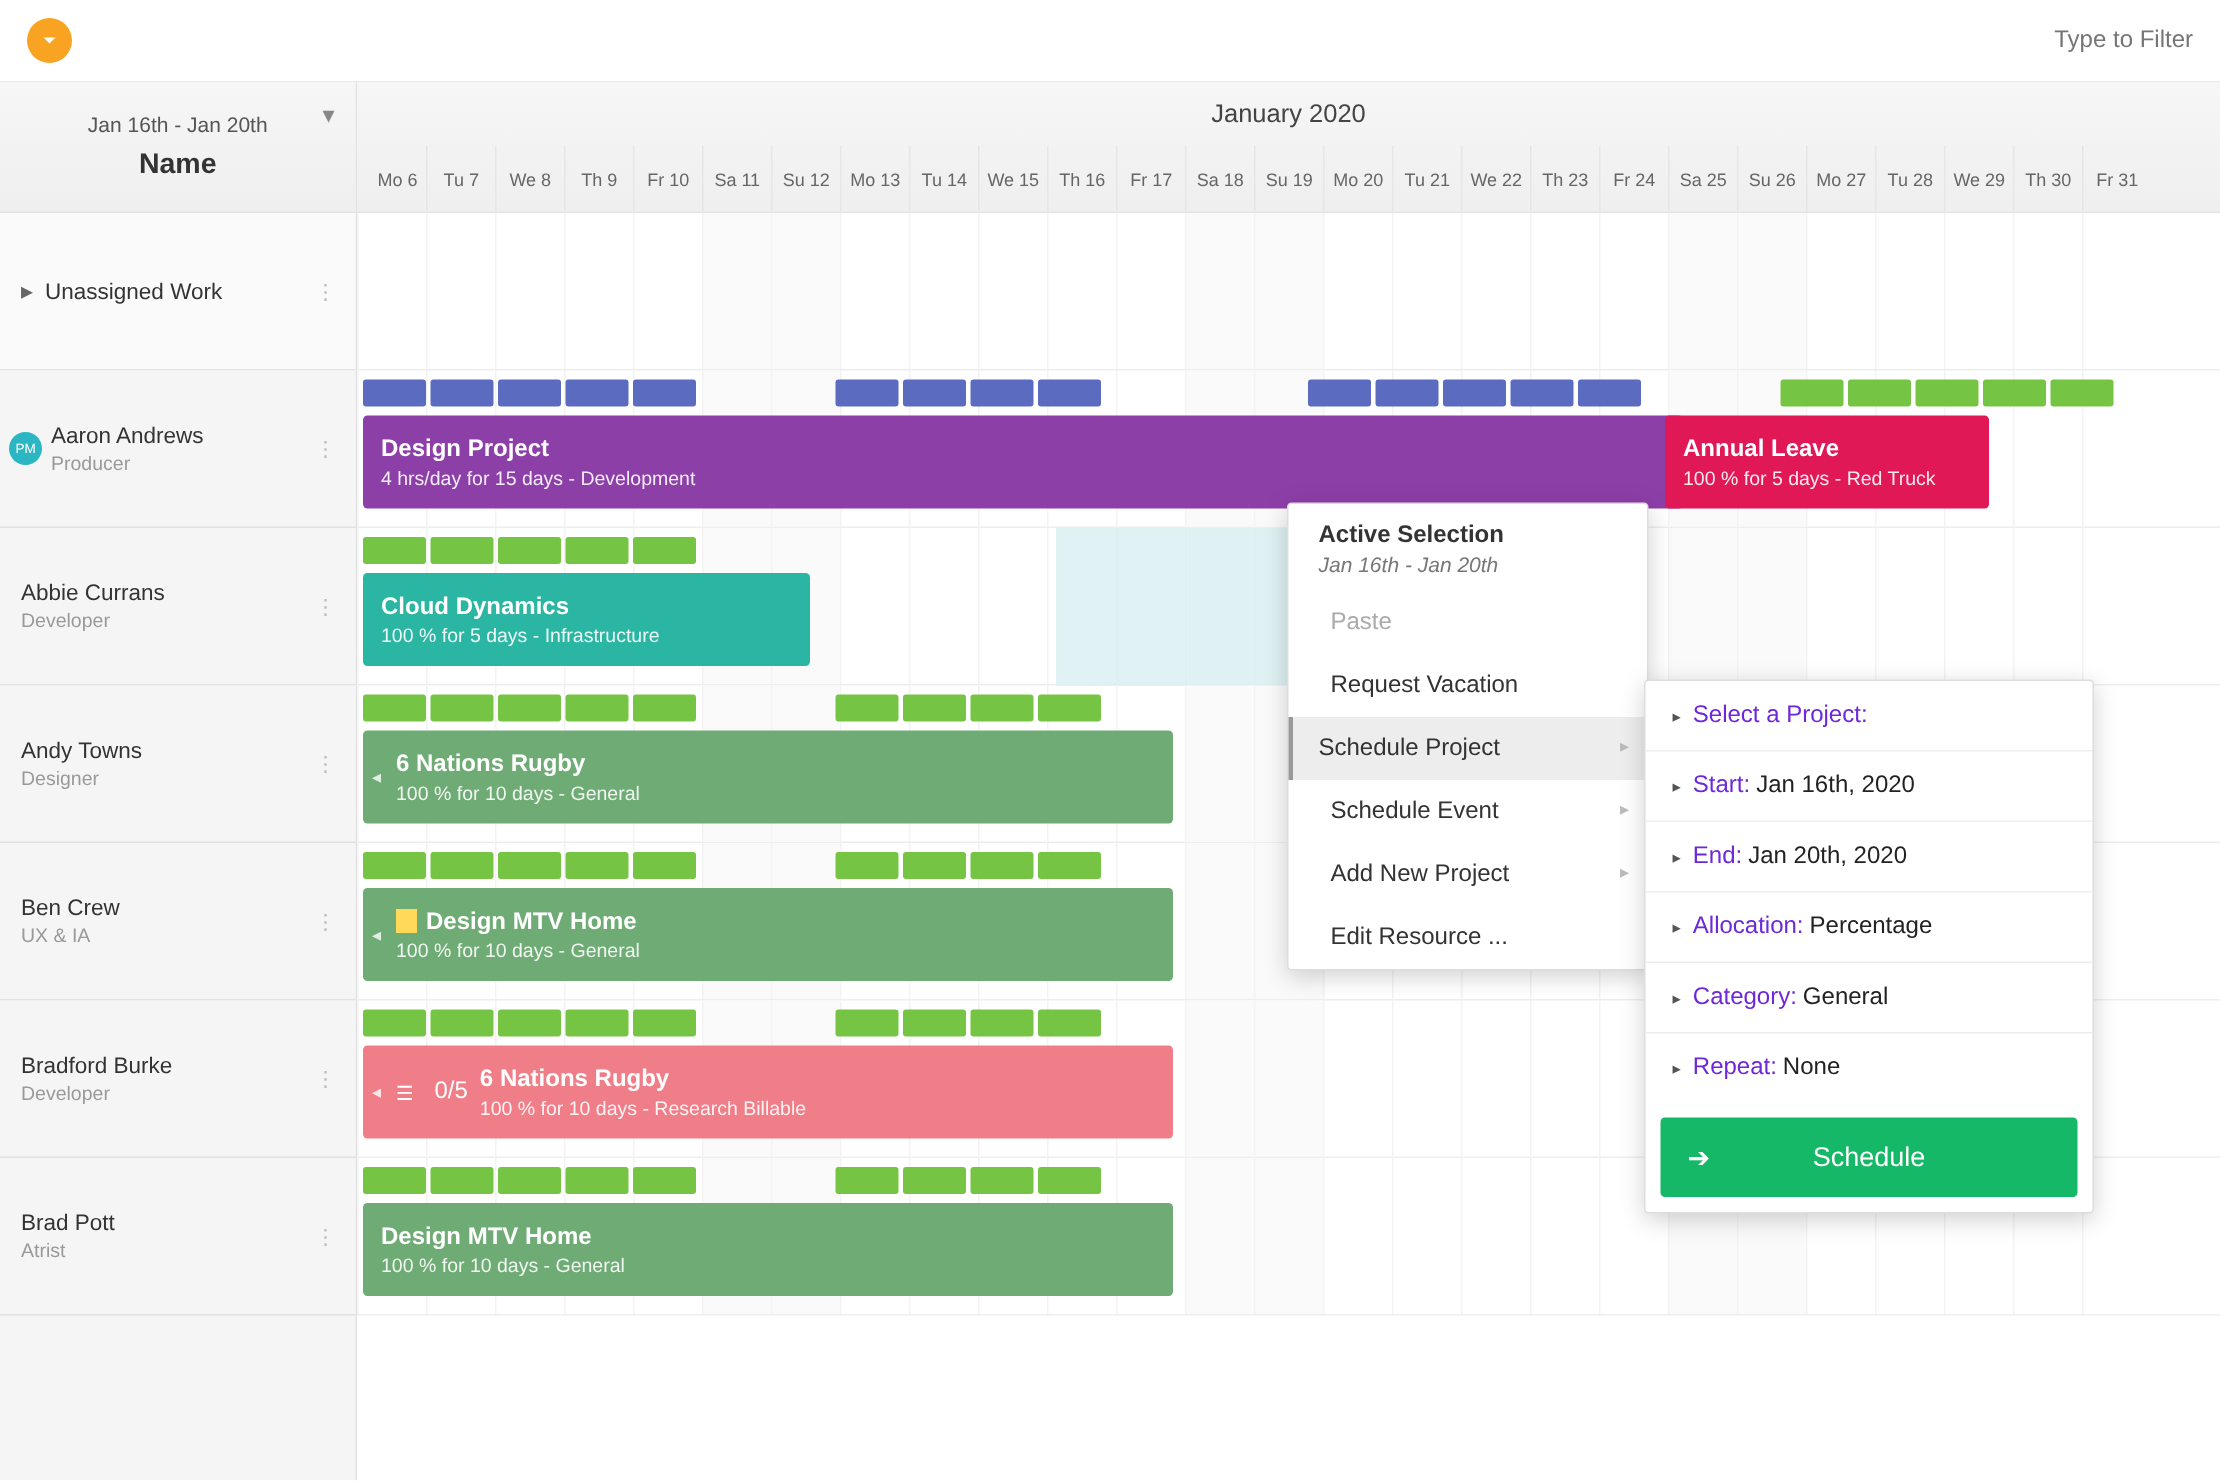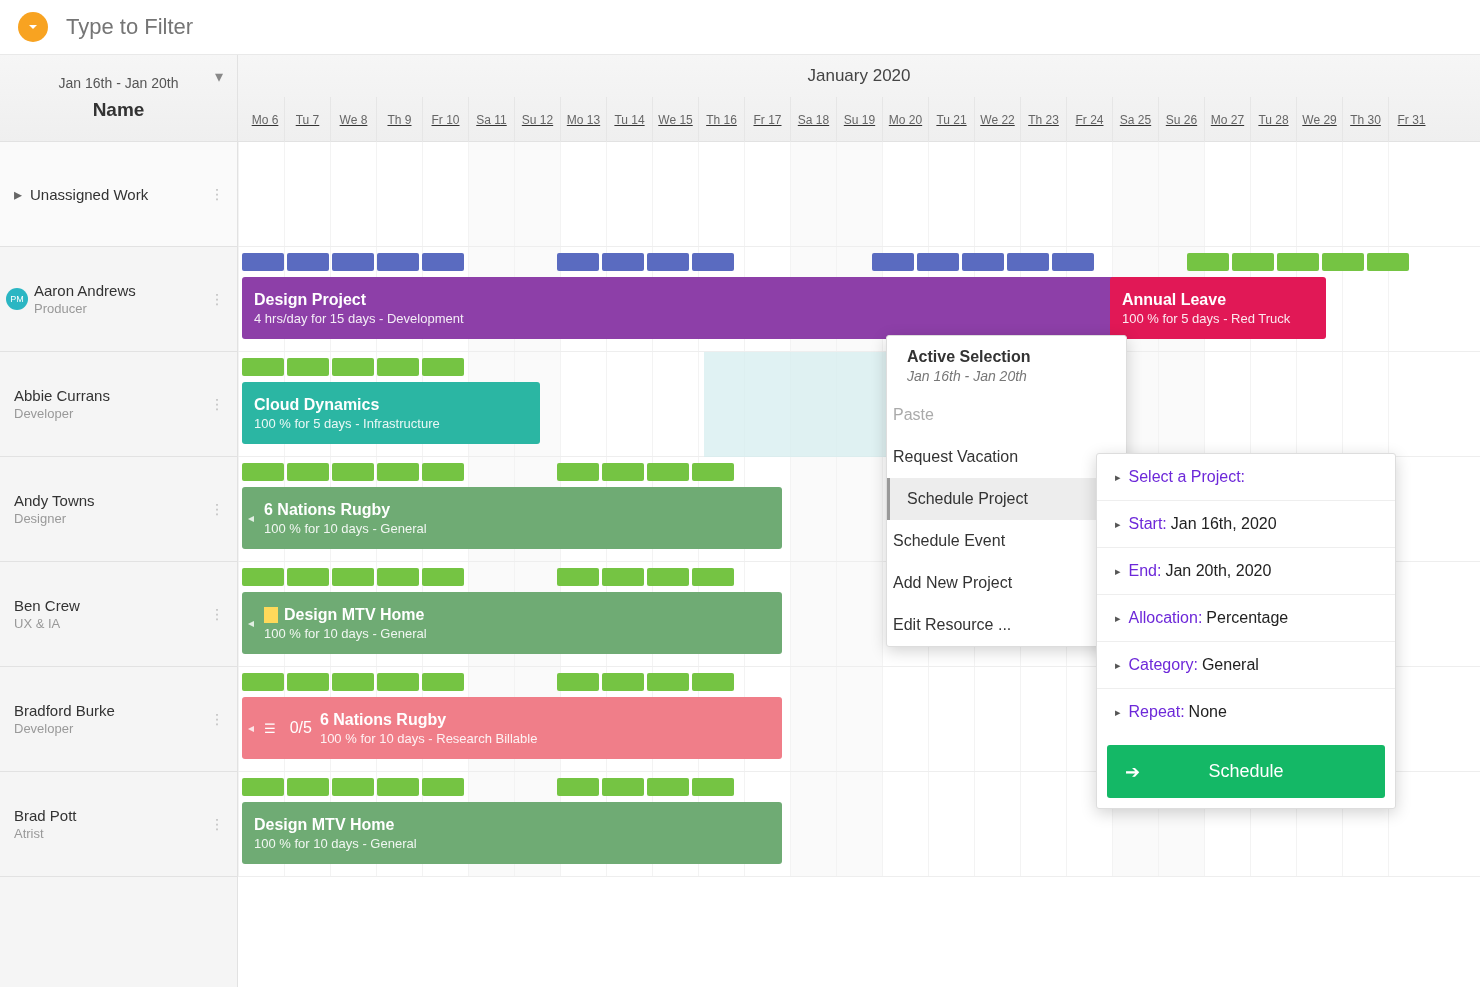--- a/index.html
+++ b/index.html
@@ -2,37 +2,37 @@
 <html><head>
 <meta charset="utf-8">
 <style>
 * { box-sizing: border-box; margin: 0; padding: 0; }
 body { font-family: -apple-system, "Segoe UI", Helvetica, Arial, sans-serif; background: #fff; color: #333; overflow: hidden; width: 1480px; height: 987px; position: relative; }
 
 
 .topbar { height: 55px; border-bottom: 1px solid #e9e9e9; display: flex; align-items: center; padding: 0 18px; gap: 18px; }
 .logo-circle { width: 30px; height: 30px; border-radius: 50%; background: #f8a321; display: flex; align-items: center; justify-content: center; color: #fff; }
 .logo-circle svg { width: 16px; height: 16px; fill: #fff; }
-.filter-input { border: none; outline: none; font-size: 22px; color: #9aa0a6; flex: 1; }
+.filter-input { border: none; outline: none; font-size: 16px; color: #9aa0a6; flex: 1; text-align: right; }
 
 
 .grid { display: grid; grid-template-columns: 238px 1fr; height: 932px; }
 .left { background: #f5f5f5; border-right: 1px solid #e2e2e2; }
 .right { position: relative; overflow: hidden; }
 
 
 .left-header { height: 87px; border-bottom: 1px solid #e2e2e2; background: linear-gradient(#f6f6f6,#efefef); position: relative; display: flex; flex-direction: column; align-items: center; justify-content: center; gap: 8px; }
 .left-header .range { font-size: 14px; color: #555; }
 .left-header .name-label { font-size: 19px; font-weight: 600; color: #333; }
 .left-header .dd { position: absolute; right: 14px; top: 12px; color: #888; cursor: pointer; }
 
 
 .right-header { height: 87px; background: linear-gradient(#f6f6f6,#efefef); border-bottom: 1px solid #e2e2e2; }
 .month-row { height: 42px; display: flex; align-items: center; justify-content: center; font-size: 17px; color: #444; }
-.days-row { height: 45px; display: flex; text-decoration: underline; }
+.days-row { height: 45px; display: flex; }
 .day-cell { width: 46px; font-size: 12px; color: #666; display: flex; align-items: center; justify-content: center; border-left: 1px solid #e6e6e6; }
 .day-cell:first-child { border-left: none; padding-left: 8px; }
 
 
 .res-row-left { height: 105px; border-bottom: 1px solid #e2e2e2; display: flex; align-items: center; padding-left: 14px; position: relative; background: #f5f5f5; }
 .res-row-left.first { height: 105px; background: #fafafa; }
 .res-name { font-size: 15px; color: #333; }
 .res-role { font-size: 13px; color: #999; margin-top: 2px; }
 .row-dots { position: absolute; right: 12px; color: #bbb; cursor: pointer; font-size: 14px; letter-spacing: 1px; }
 .pm-badge { width: 22px; height: 22px; border-radius: 50%; background: #2bb6c3; color: #fff; font-size: 9px; display: inline-flex; align-items: center; justify-content: center; position: absolute; left: 6px; }
@@ -66,21 +66,21 @@
 
 
 .sel-region { position: absolute; background: #d3ecee; opacity: 0.7; }
 .sel-dots { position: absolute; color: #333; font-size: 18px; font-weight: bold; cursor: pointer; }
 
 
 .ctx { position: absolute; background: #fff; border: 1px solid #ddd; box-shadow: 0 4px 16px rgba(0,0,0,.18); border-radius: 3px; z-index: 50; }
 .ctx .hdr { padding: 12px 20px 10px; }
 .ctx .hdr .t { font-weight: 600; font-size: 16px; color: #333; }
 .ctx .hdr .r { font-style: italic; font-size: 14px; color: #777; margin-top: 2px; }
-.ctx .item { padding: 12px 6px; font-size: 16px; color: #333; cursor: pointer; position: relative; }
+.ctx .item { padding: 12px 28px; font-size: 16px; color: #333; cursor: pointer; position: relative; }
 .ctx .item.disabled { color: #aaa; cursor: default; }
 .ctx .item.active { background: #ededed; border-left: 3px solid #999; padding-left: 17px; }
 .ctx .item .chev { position: absolute; right: 12px; color: #bbb; font-size: 12px; }
 
 
 .subpanel { position: absolute; background: #fff; border: 1px solid #ddd; box-shadow: 0 4px 16px rgba(0,0,0,.18); border-radius: 3px; z-index: 60; width: 300px; }
 .subpanel .fld { padding: 14px 18px; border-bottom: 1px solid #eee; font-size: 16px; color: #333; display: flex; align-items: center; }
 .subpanel .fld .car { margin-right: 8px; color: #555; font-size: 11px; }
 .subpanel .fld .lab { color: #6d28d9; margin-right: 4px; }
 .subpanel .fld .val { color: #222; }
@@ -530,21 +530,21 @@
           <div class="chip green"></div>
           <div class="chip green"></div>
           <div class="chip green"></div>
         </div>
       <div class="bar greenish" style="left:4px;width:540px">
         <span class="title">Design MTV Home</span>
         <span class="sub">100 % for 10 days - General</span>
       </div>
     </div>
 
-    <div class="ctx" style="left:648px;top:280px;width:241px">
+    <div class="ctx" style="left:620px;top:280px;width:241px">
       <div class="hdr">
         <div class="t">Active Selection</div>
         <div class="r">Jan 16th - Jan 20th</div>
       </div>
       <div class="item disabled">Paste</div>
       <div class="item">Request Vacation</div>
       <div class="item active">
         <span>Schedule Project</span><span class="chev">▸</span>
       </div>
       <div class="item">

